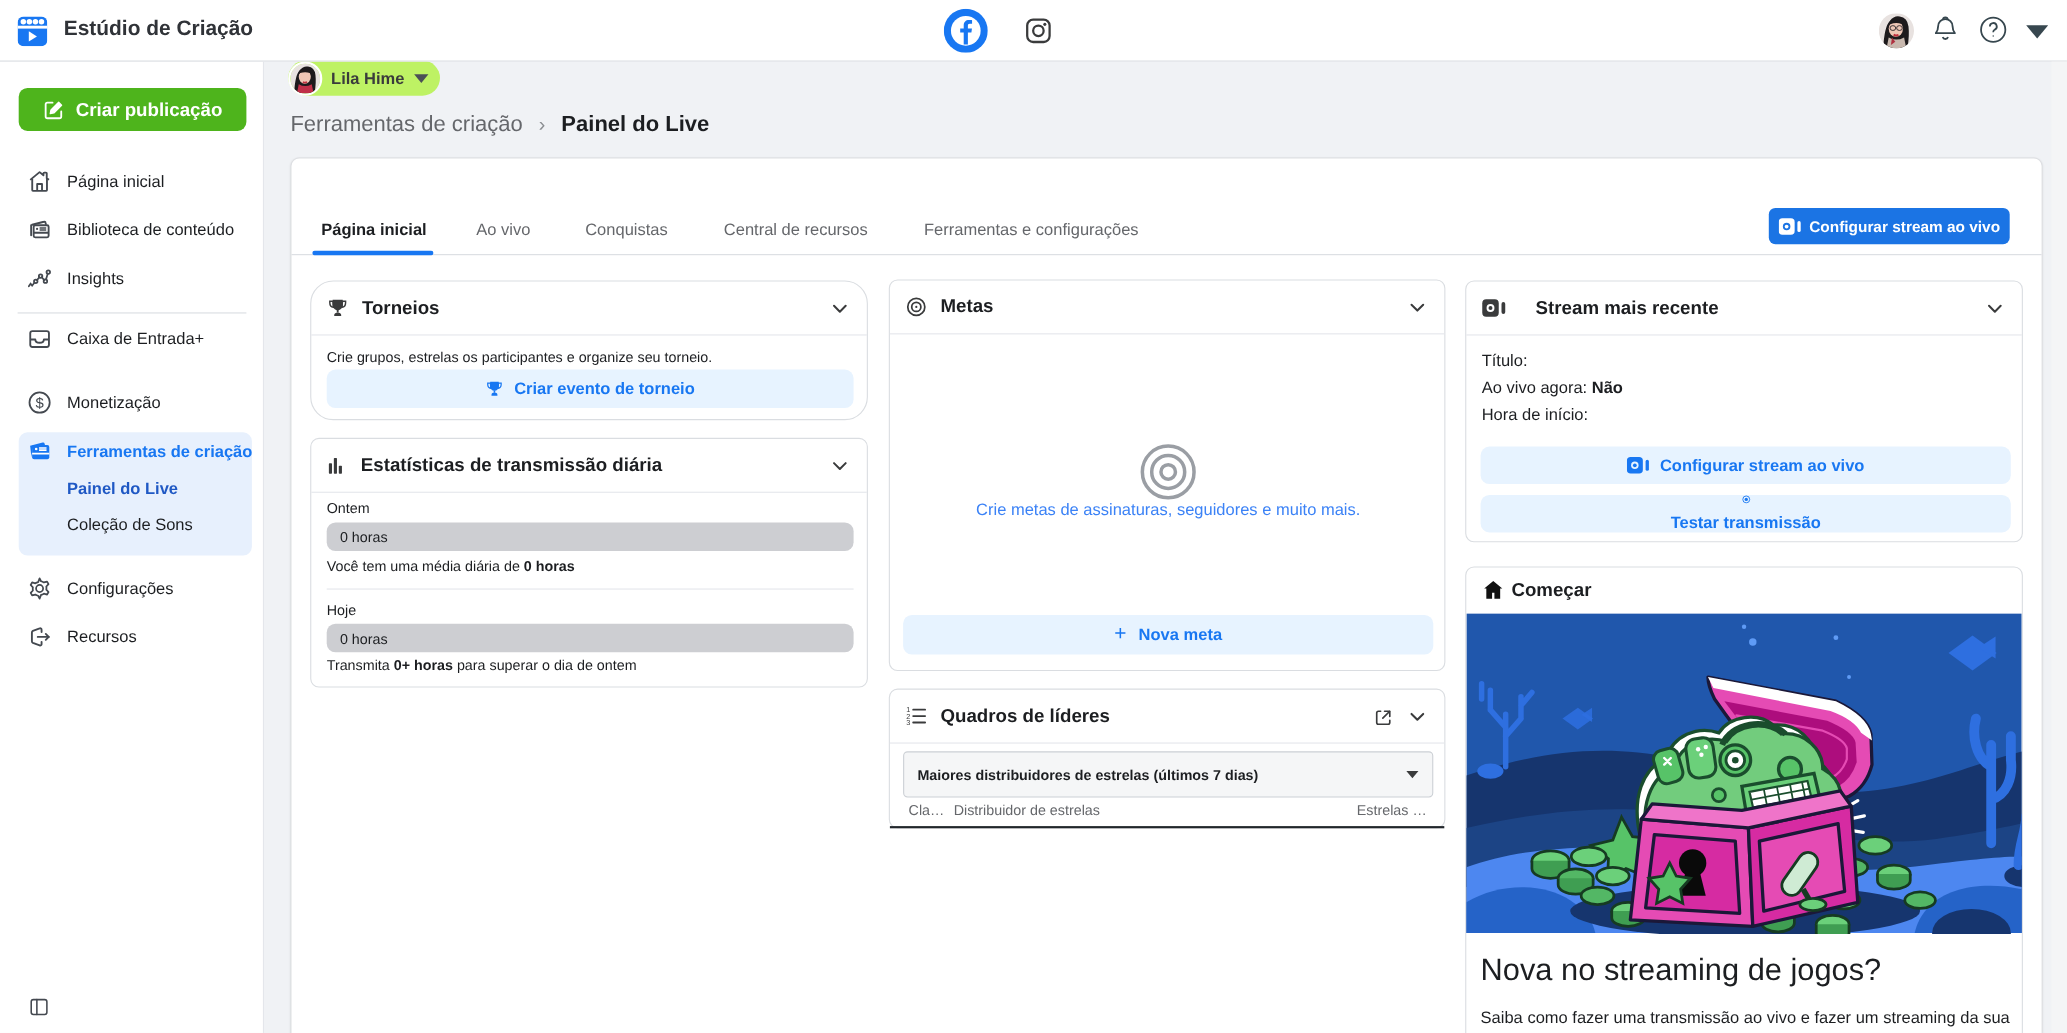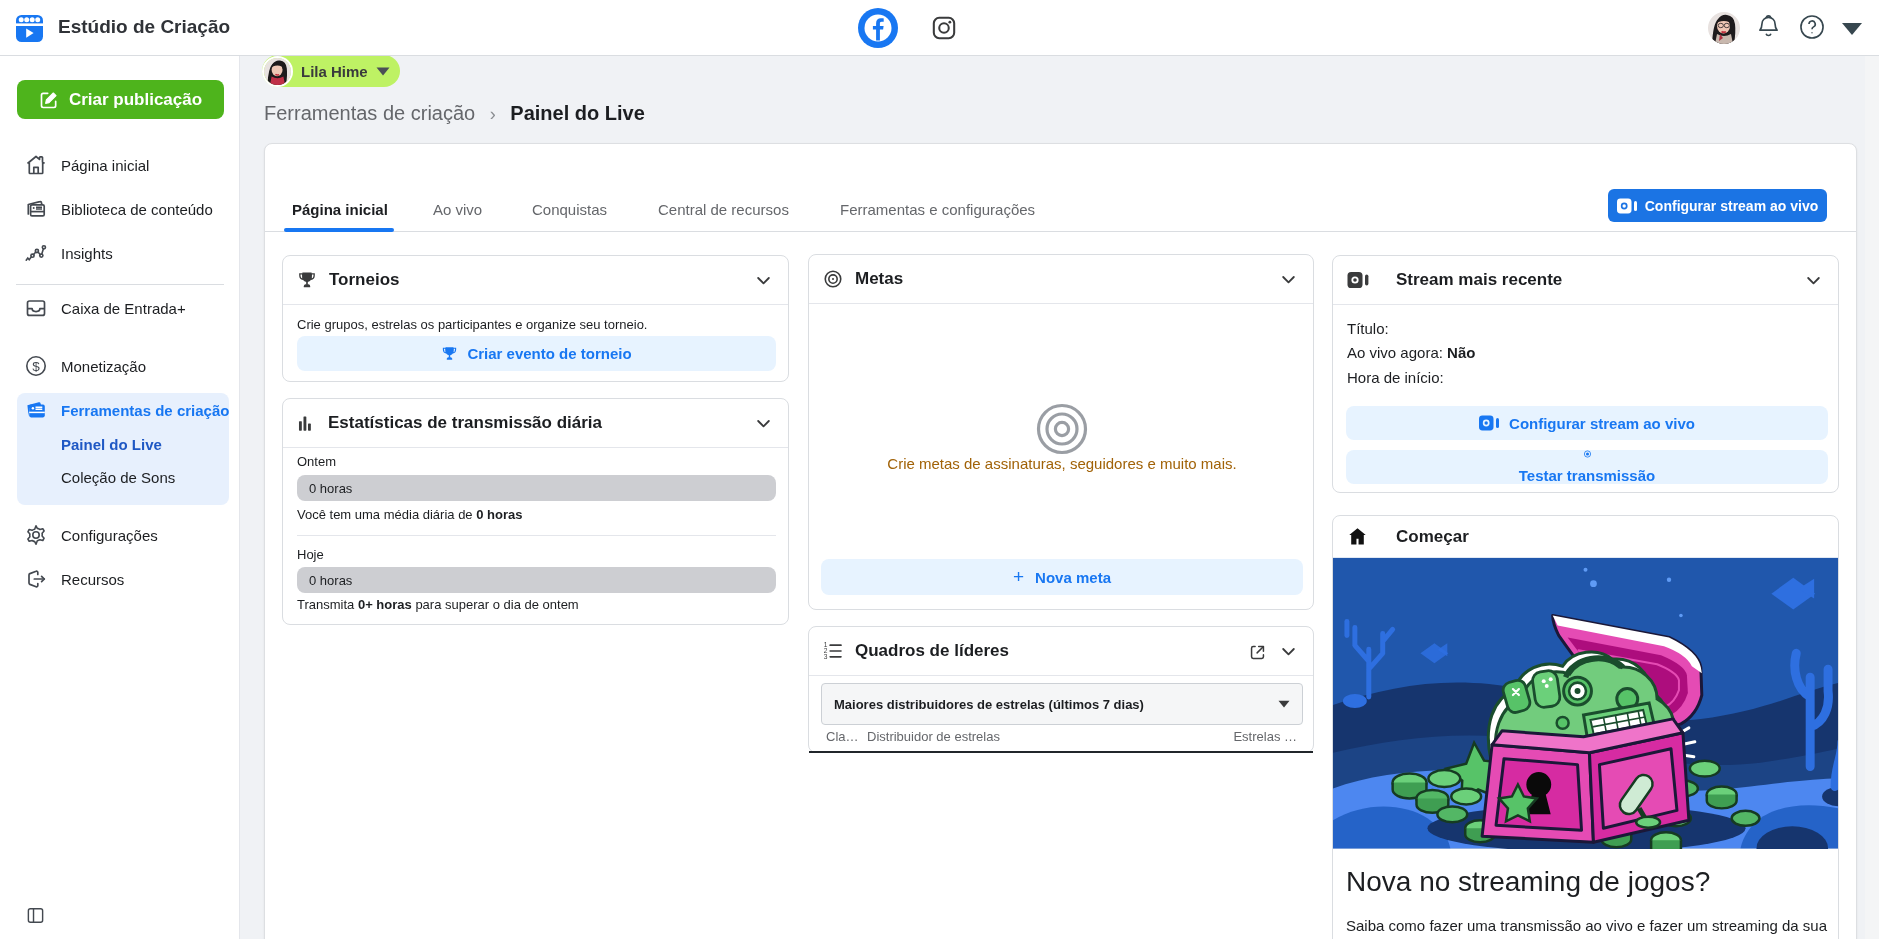--- a/index.html
+++ b/index.html
@@ -252,21 +252,21 @@
   <div id="cfgbtn">
     <svg width="21" height="16" viewBox="0 0 21 16">
       <rect x="0" y="0.5" width="14.5" height="15" rx="3.4" fill="#fff"></rect>
       <circle cx="7.2" cy="8" r="3.4" fill="#1b74e4"></circle>
       <circle cx="7.2" cy="8" r="1.7" fill="#fff"></circle>
       <rect x="17" y="3" width="3" height="10" rx="1.5" fill="#fff"></rect>
     </svg>
     <span>Configurar stream ao vivo</span>
   </div>
 
-  <div class="mini" style="left:17px; top:111px; width:507px; height:127px;">
+  <div class="mini" style="left:17px; top:111px; width:507px; height:127px;border-radius:21px;">
     <div class="mhead">
       <svg width="20" height="20" viewBox="0 0 24 24" fill="#3a3b3c">
         <path d="M6.5 3 h11 v5.2 c0 3.6 -2.3 6.3 -5.5 6.3 s-5.5 -2.7 -5.5 -6.3 Z"></path>
         <path d="M6.8 4.6 H3.4 v1.8 c0 2.6 1.7 4.6 3.9 4.9 z M17.2 4.6 h3.4 v1.8 c0 2.6 -1.7 4.6 -3.9 4.9 z" fill="none" stroke="#3a3b3c" stroke-width="1.6"></path>
         <path d="M11 14 h2 v3 h-2 z"></path>
         <path d="M8.2 19.5 c0-1.6 1.7-2.7 3.8-2.7 s3.8 1.1 3.8 2.7 v1.2 H8.2 Z"></path>
       </svg>
       <span class="t">Torneios</span>
       <svg class="chev" width="17" height="17" viewBox="0 0 24 24" fill="none" stroke="#3a3b3c" stroke-width="2.6" stroke-linecap="round" stroke-linejoin="round">
           <path d="M4.5 8.5 L12 16 L19.5 8.5"></path>
@@ -320,21 +320,21 @@
         </svg>
     </div>
     <div class="mdiv"></div>
     <div style="position:absolute; left:227px; top:148px;">
       <svg width="52" height="52" viewBox="0 0 52 52" fill="none" stroke="#9a9ea4" stroke-width="3.2">
         <circle cx="26" cy="26" r="23.5"></circle>
         <circle cx="26" cy="26" r="15"></circle>
         <circle cx="26" cy="26" r="6.6"></circle>
       </svg>
     </div>
-    <div style="position:absolute; left:0; top:200px; width:506px; text-align:center; font-size:15px; color:#a16207;">Crie metas de assinaturas, seguidores e muito mais.</div>
+    <div style="position:absolute; left:0; top:200px; width:506px; text-align:center; font-size:15px; color:#3b82f6;">Crie metas de assinaturas, seguidores e muito mais.</div>
     <div class="lightbtn" style="position:absolute; left:12px; top:304px; width:482px; height:36px;">
       <span style="font-weight:normal; font-size:19px; margin-right:2px;">+</span>
       <span>Nova meta</span>
     </div>
   </div>
 
   <div class="mini" style="left:543px; top:482px; width:506px; height:127px;">
     <div class="mhead">
       <svg width="20" height="20" viewBox="0 0 24 24">
         <g fill="none" stroke="#3a3b3c" stroke-width="2" stroke-linecap="round">
@@ -401,21 +401,21 @@
       </svg>
       <span>Testar transmissão</span>
     </div>
   </div>
 
   <div class="mini" style="left:1067px; top:371px; width:507px; height:600px;">
     <div class="mhead" style="height:41px;">
       <svg width="21" height="21" viewBox="0 0 24 24" fill="#111">
         <path d="M12 2.6 L2.6 10.2 h2.2 V21 h6 v-6.4 h2.4 V21 h6 V10.2 h2.2 Z"></path>
       </svg>
-      <span class="t" style="margin-left:28px;">Começar</span>
+      <span class="t" style="margin-left:6px;">Começar</span>
     </div>
     <div style="position:absolute; left:0px; top:41px; width:505px; height:292px; overflow:hidden;">
       <svg width="505" height="292" viewBox="0 0 508 292">
         <rect width="508" height="292" fill="#2057ac"></rect>
 
         <path d="M0 148 C60 128 120 118 190 132 C260 146 300 170 370 162 C430 155 470 135 508 126 L508 250 L0 250 Z" fill="#16356e"></path>
         <path d="M0 196 C70 180 140 172 220 186 C300 200 360 214 430 206 C460 202 490 196 508 192 L508 292 L0 292 Z" fill="#1c4485"></path>
 
         <path d="M0 232 C50 214 120 208 200 220 C280 232 340 240 420 230 C460 225 490 222 508 222 L508 292 L0 292 Z" fill="#4d87f0"></path>
 

